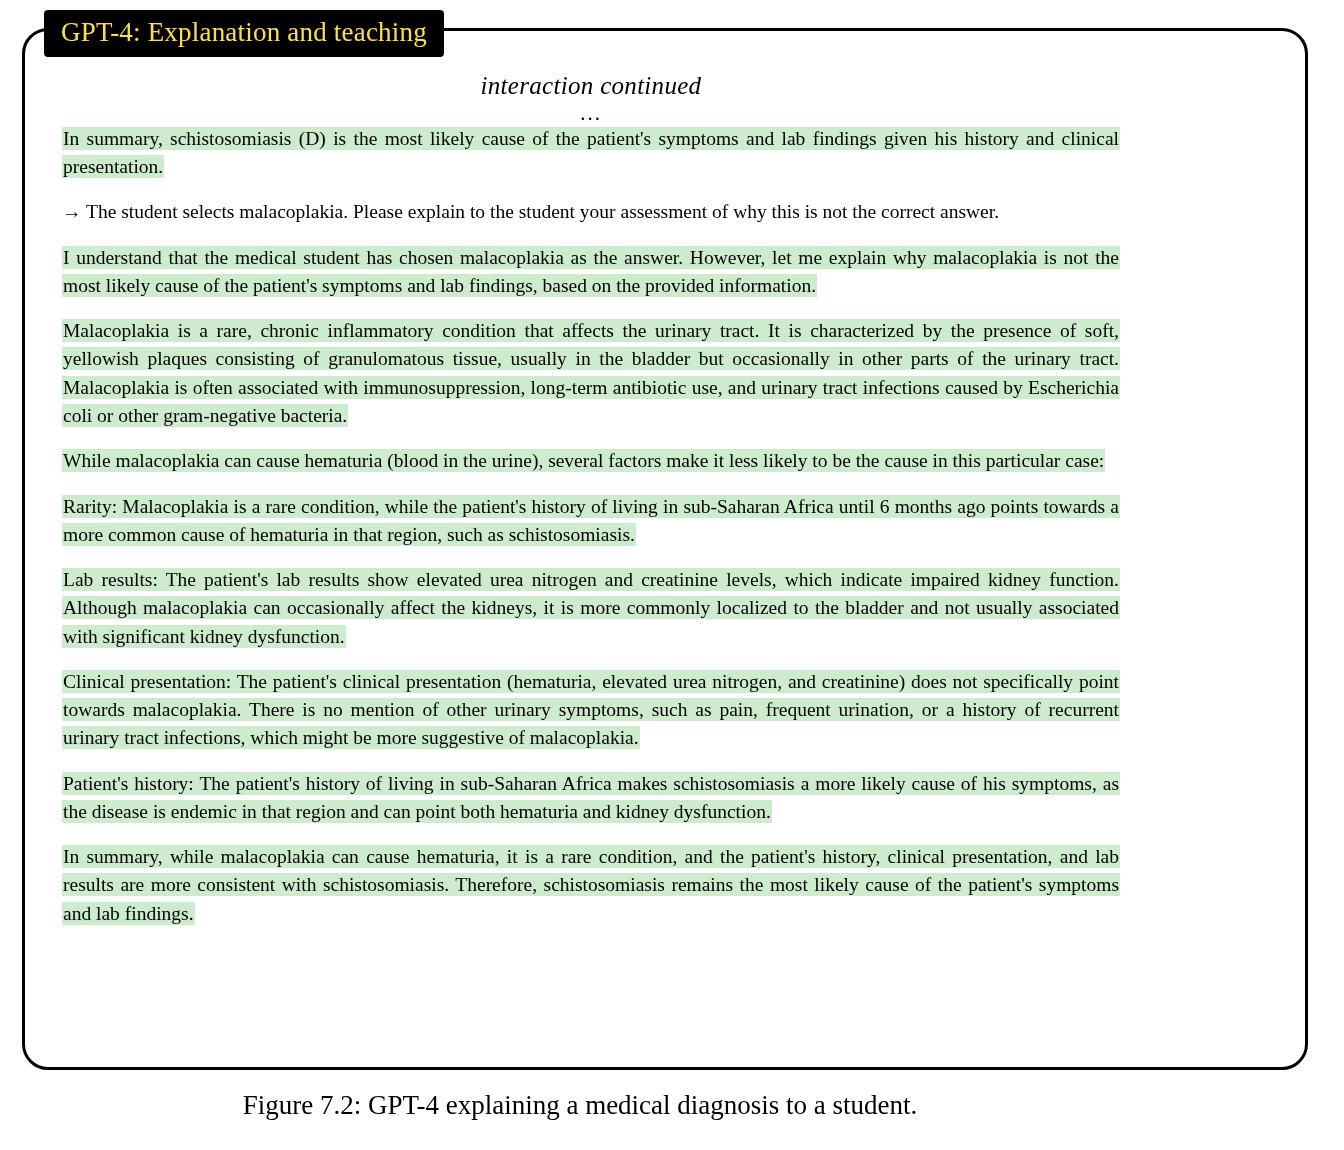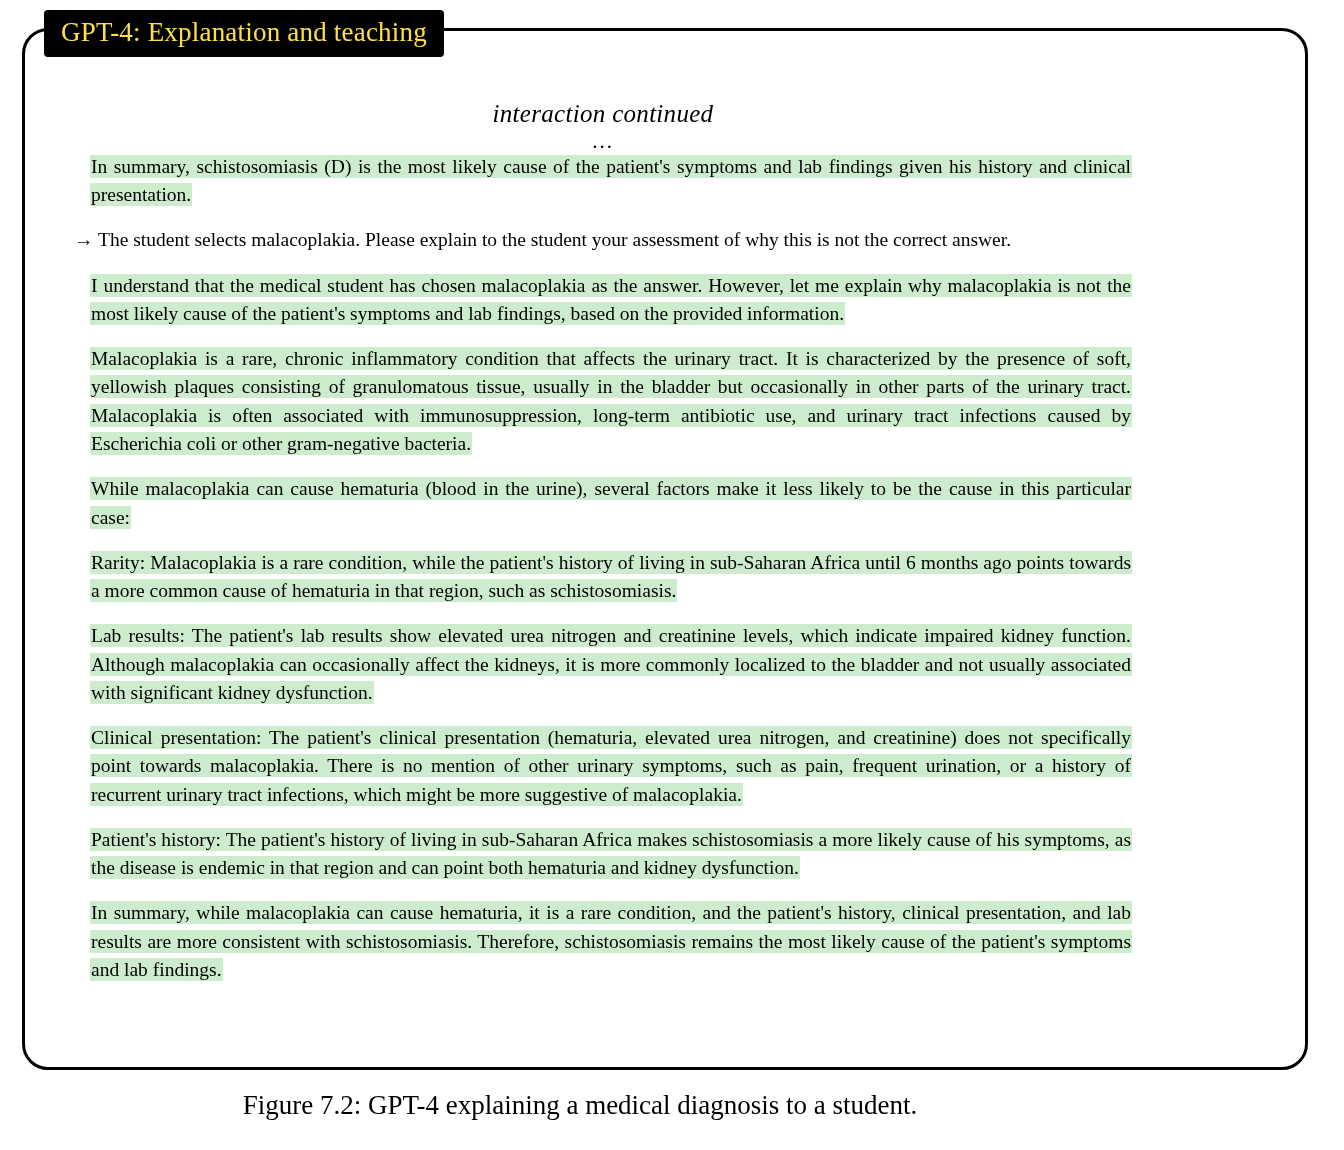--- a/index.html
+++ b/index.html
@@ -43,25 +43,25 @@
     font-size: 27px;
     line-height: 1;
     padding: 9px 17px 11px 17px;
     border-radius: 4px;
     white-space: nowrap;
     letter-spacing: 0.2px;
   }
 
   .content {
     position: absolute;
-    left: 40px;
+    left: 28px;
     top: 28px;
     width: 1126px;
     box-sizing: border-box;
-    padding: 64px 34px 0 34px;
+    padding: 36px 34px 0 34px;
   }
 
   .interaction-heading {
     text-align: center;
     font-style: italic;
     font-size: 25px;
     margin: 8px 0 0 0;
     letter-spacing: 0.3px;
   }
 
@@ -69,21 +69,21 @@
     text-align: center;
     font-size: 21px;
     letter-spacing: 2px;
     margin: 4px 0 2px 0;
     line-height: 0.9;
   }
 
   p.para {
     font-size: 19.5px;
     line-height: 1.45;
-    margin: 0 0 17px 16px;
+    margin: 0 0 17px 0;
     text-align: justify;
     text-justify: inter-word;
     hyphens: manual;
   }
 
   p.para:last-child {
     margin-bottom: 0;
   }
 
   

